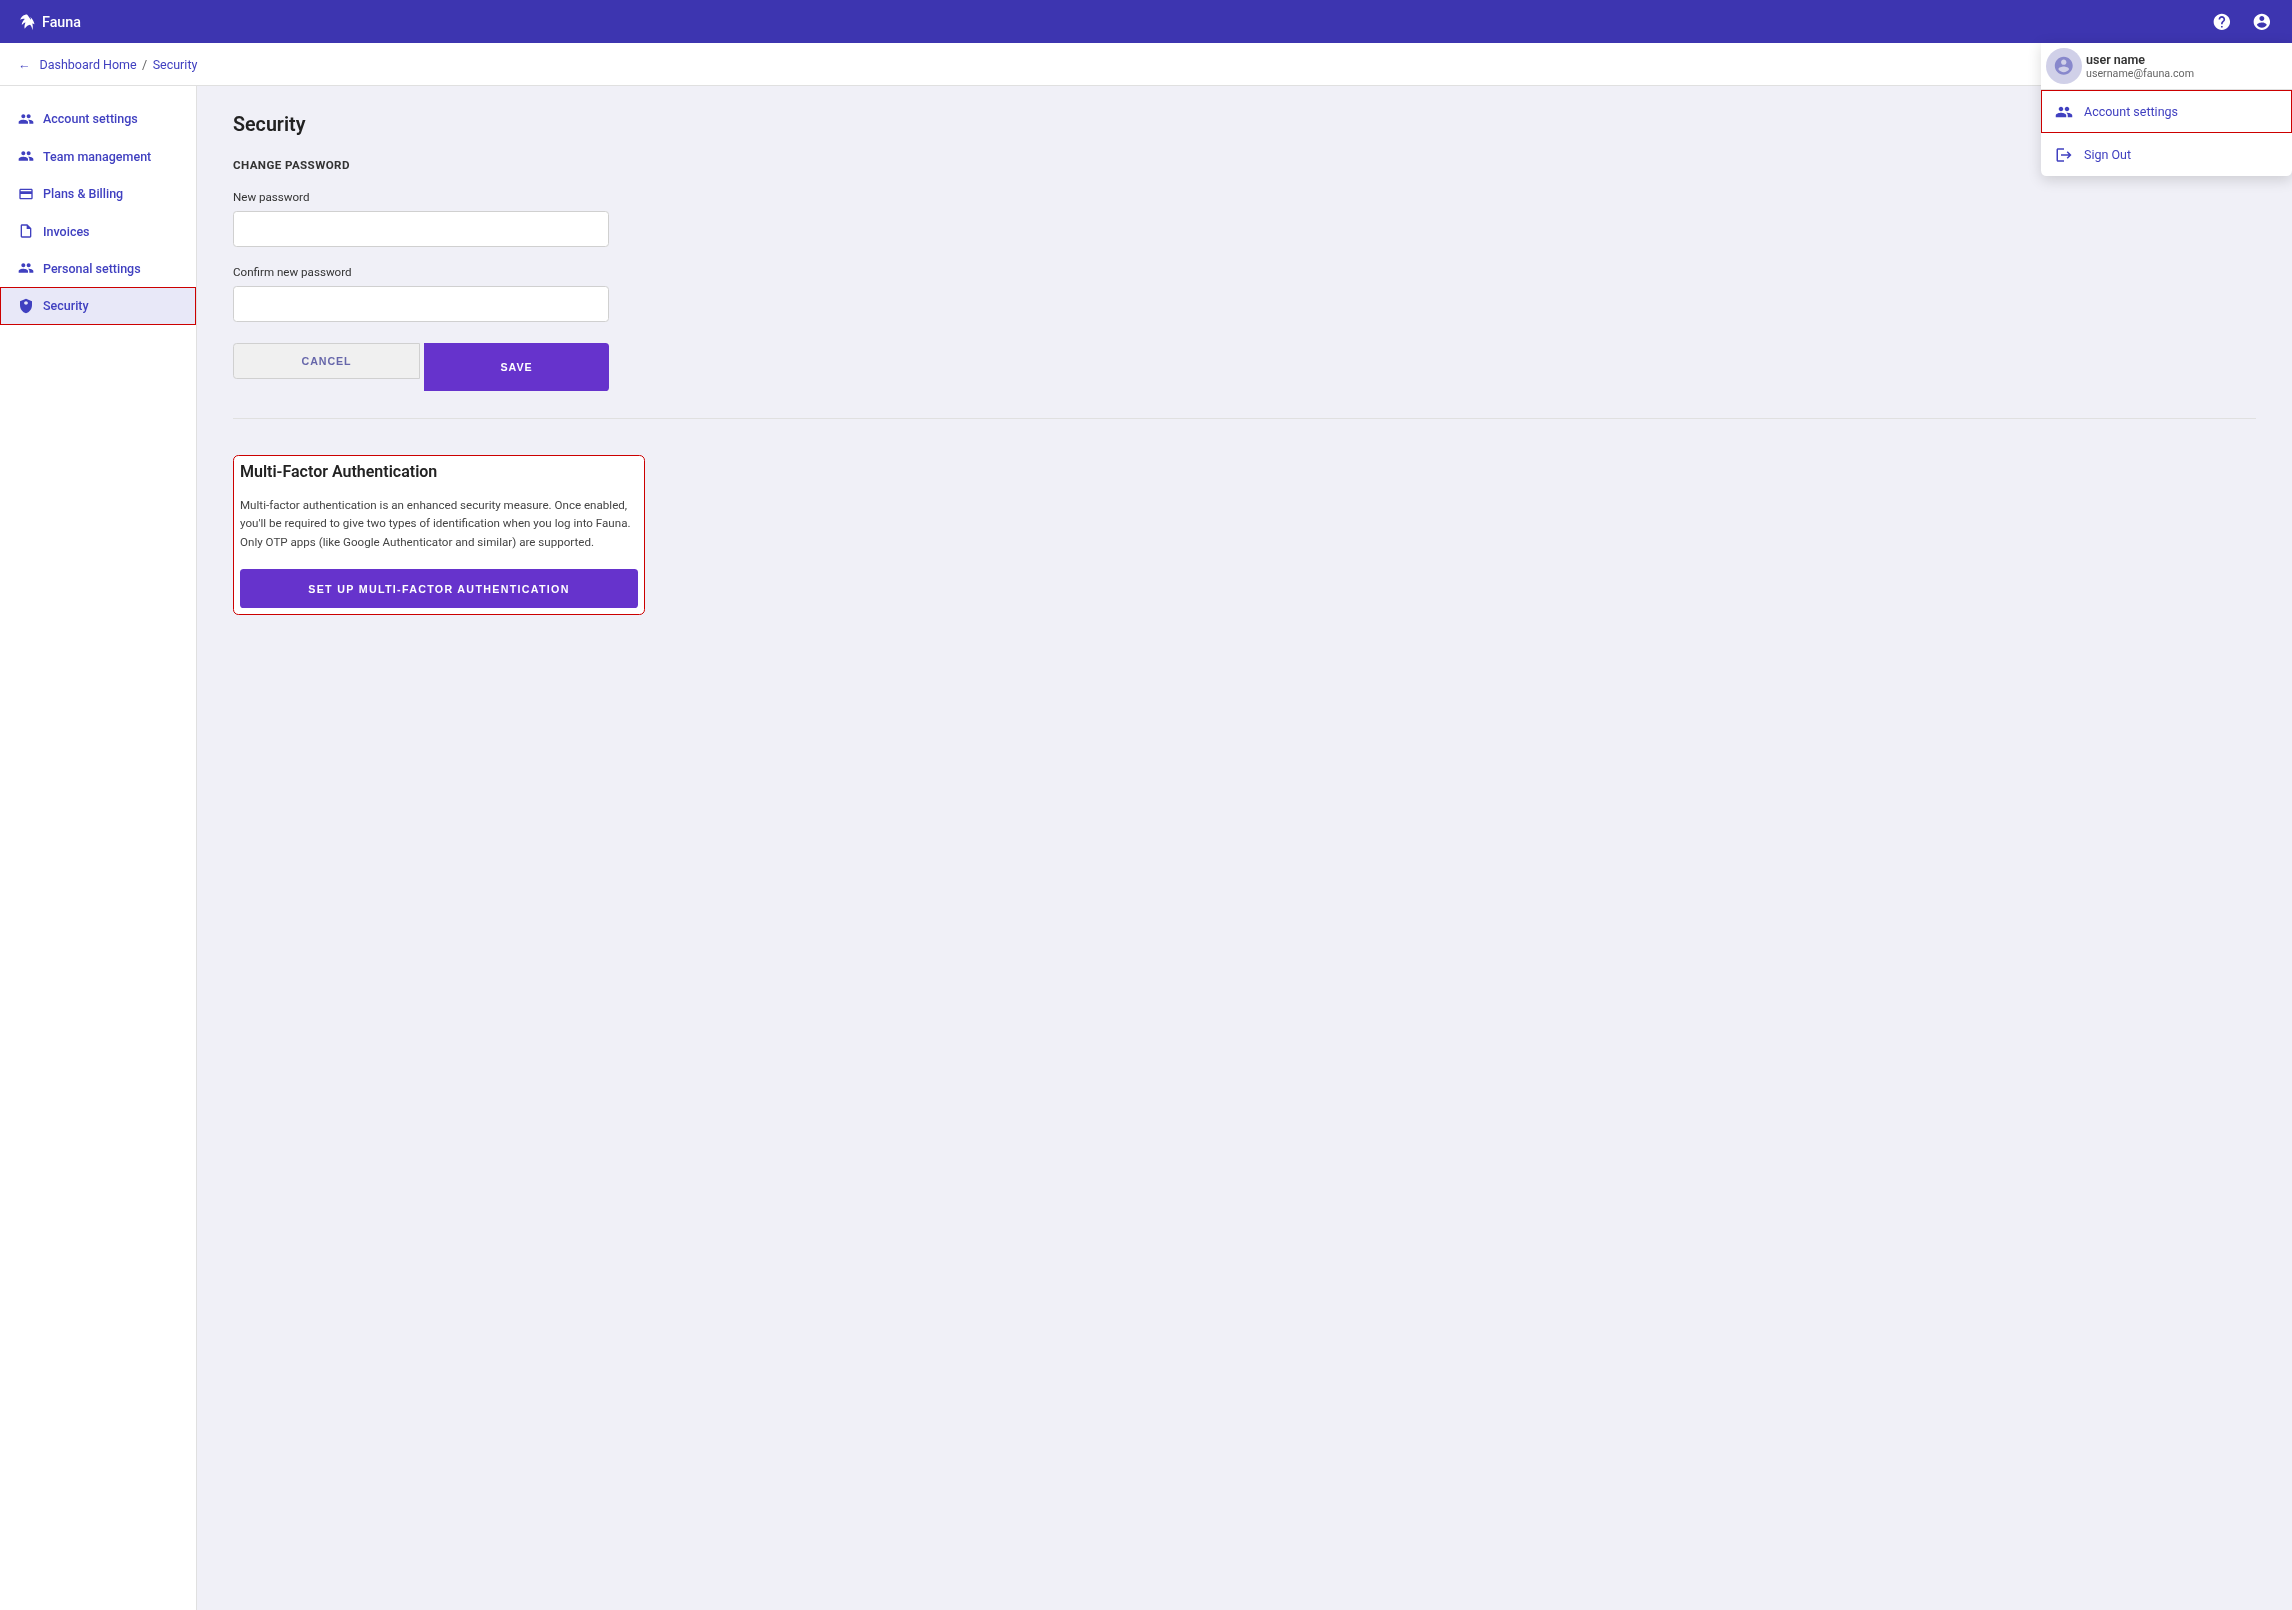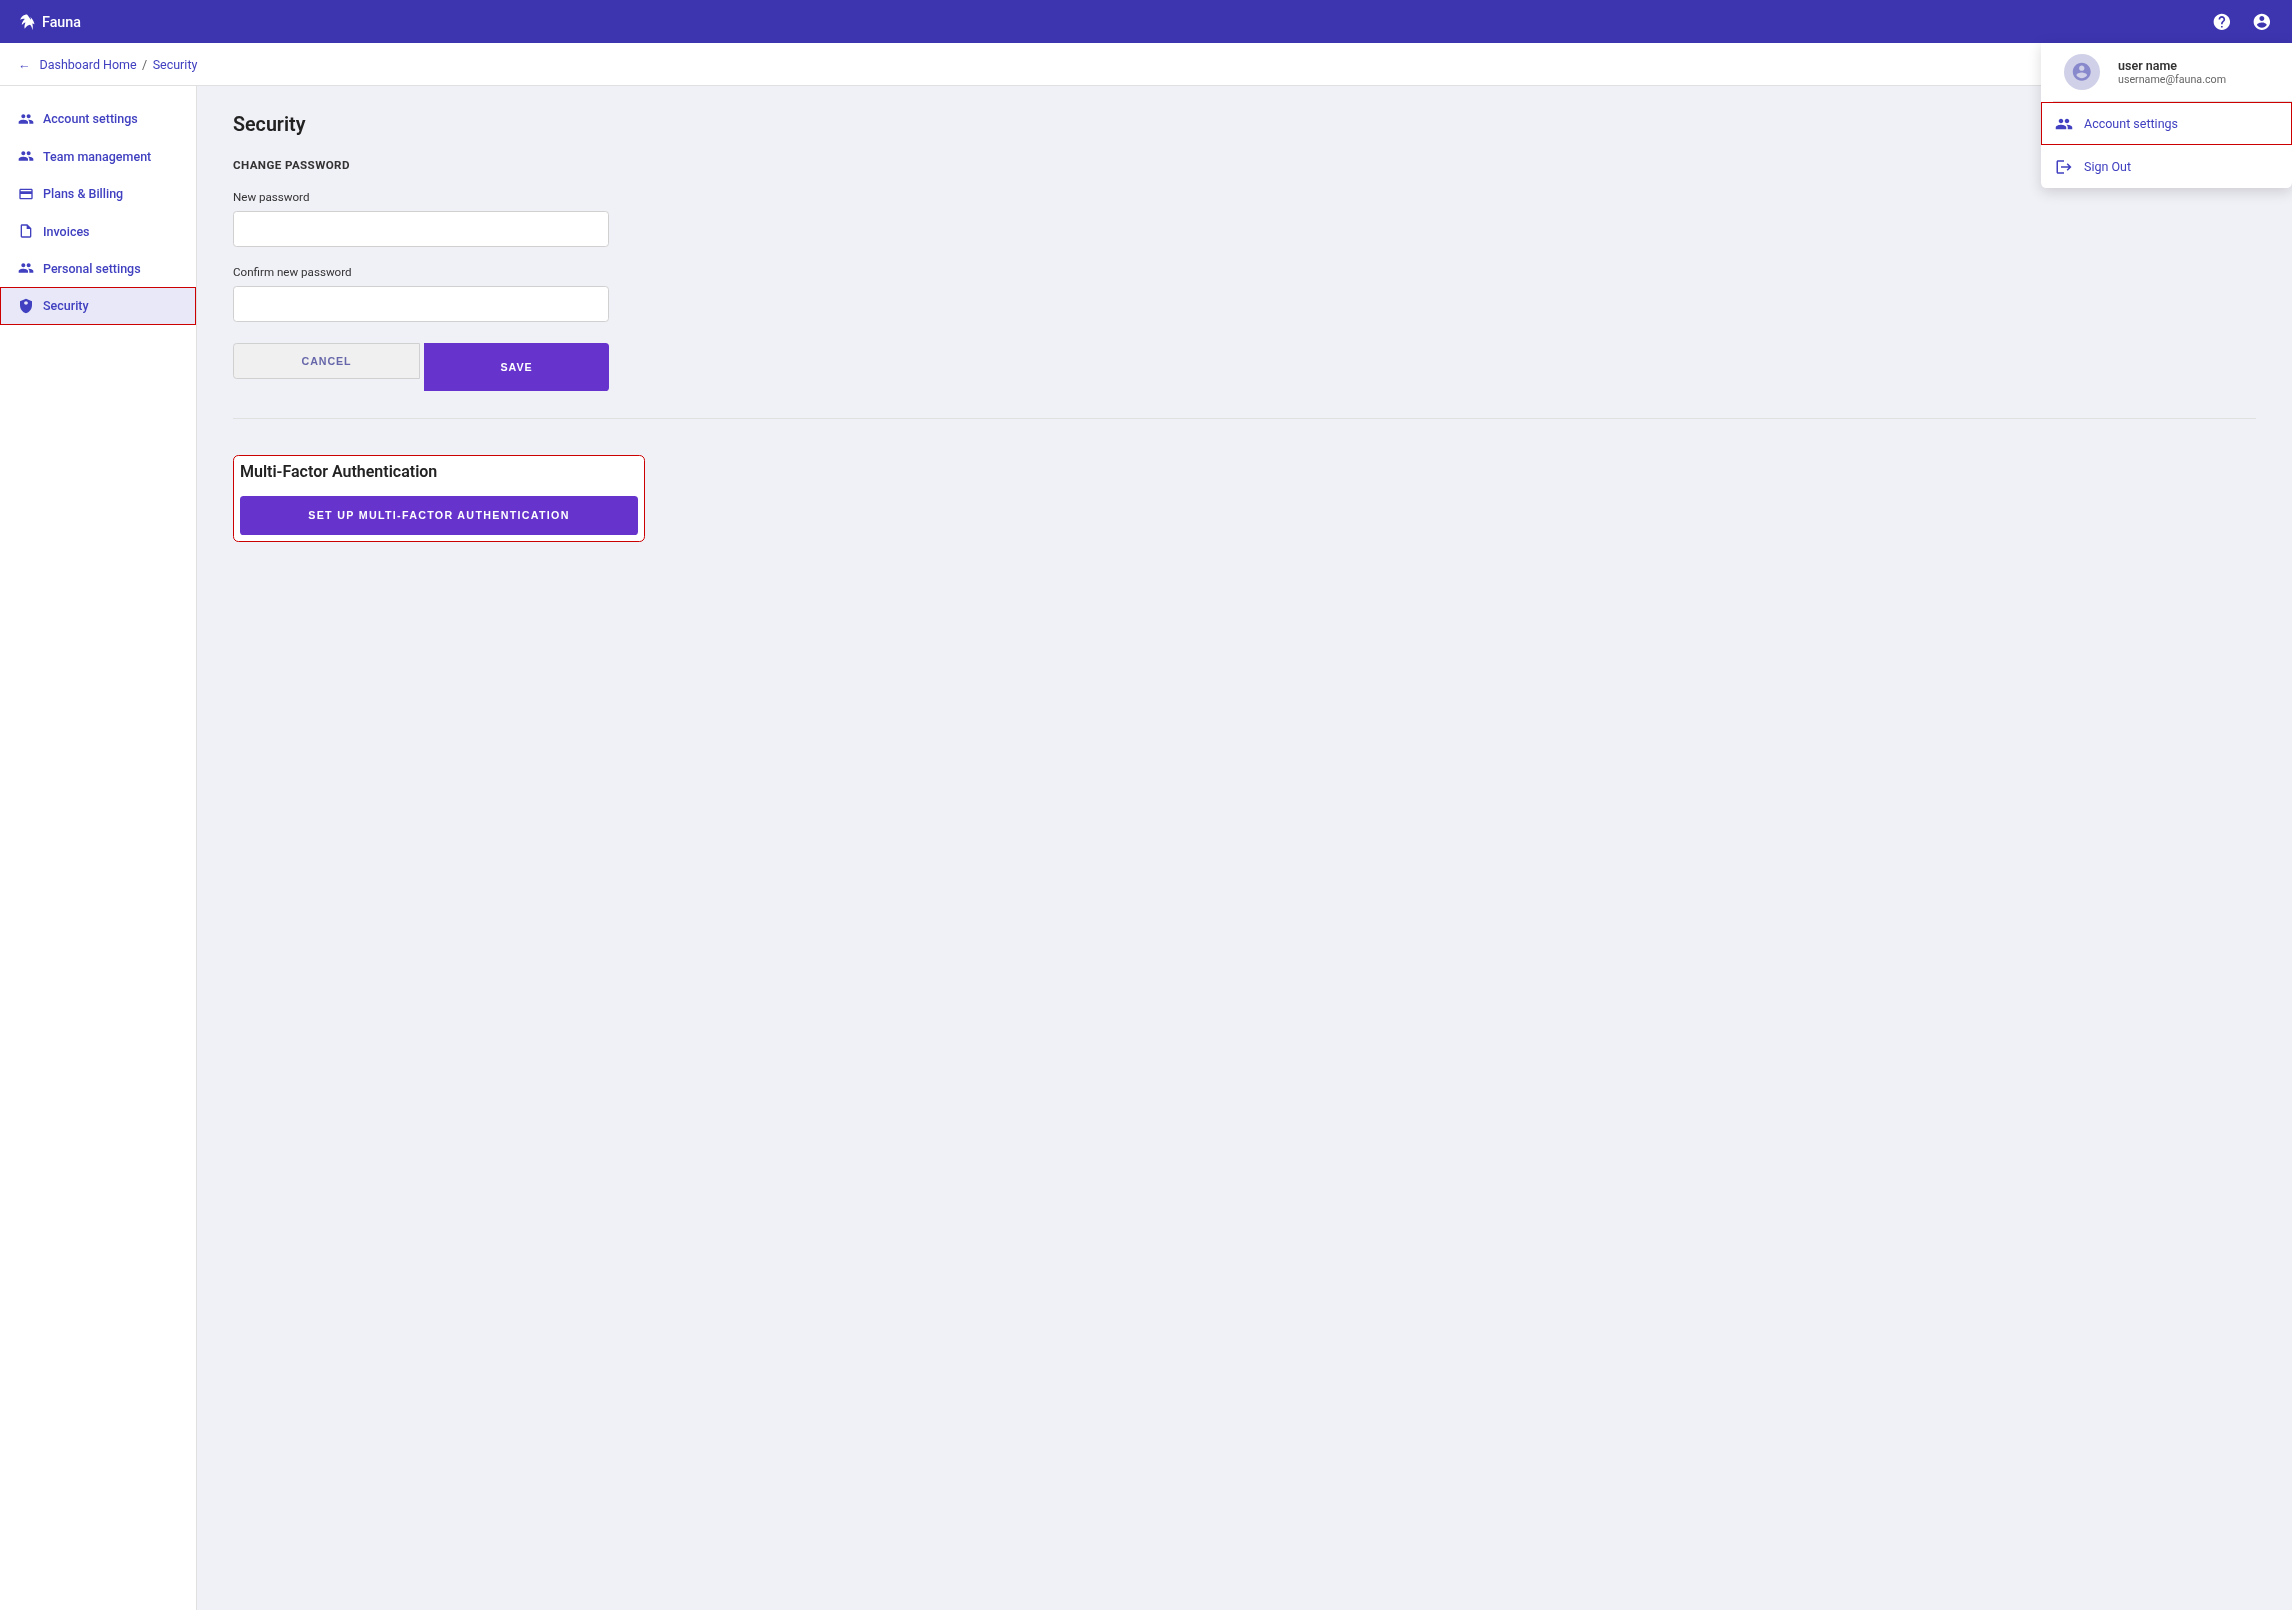--- a/index.html
+++ b/index.html
@@ -226,24 +226,23 @@
       right: 0;
       width: 251px;
       background: white;
       box-shadow: 0 3.6px 14.3px rgba(0,0,0,0.15);
       border-radius: 0 0 5.4px 5.4px;
       z-index: 200;
     }
     .user-dropdown-header {
       display: flex;
       align-items: center;
-      gap: 18px;
-      padding: 11px;
+      gap: 4px;
+      padding: 5px;
       border-bottom: 0.9px solid #e0e0e0;
-      margin-left: 12px;
     }
     .user-avatar {
       width: 36px;
       height: 36px;
       border-radius: 50%;
       background: #d0d0e8;
       display: flex;
       align-items: center;
       justify-content: center;
     }
@@ -408,17 +407,18 @@
       <div class="button-row">
         <button class="btn-cancel">CANCEL</button>
         <button class="btn-save">SAVE</button>
       </div>
     </div>
 
     <hr class="main-divider">
 
     <div class="mfa-card">
       <div class="mfa-title">Multi-Factor Authentication</div>
+      <div class="mfa-description">Multi-factor authentication is an enhanced security measure. Once enabled, you'll be required to give two types of identification when you log into Fauna. Only OTP apps (like Google Authenticator and similar) are supported.</div>
       <button class="btn-mfa">SET UP MULTI-FACTOR AUTHENTICATION</button>
     </div>
   </main>
 </div>
 
 
 </body></html>

